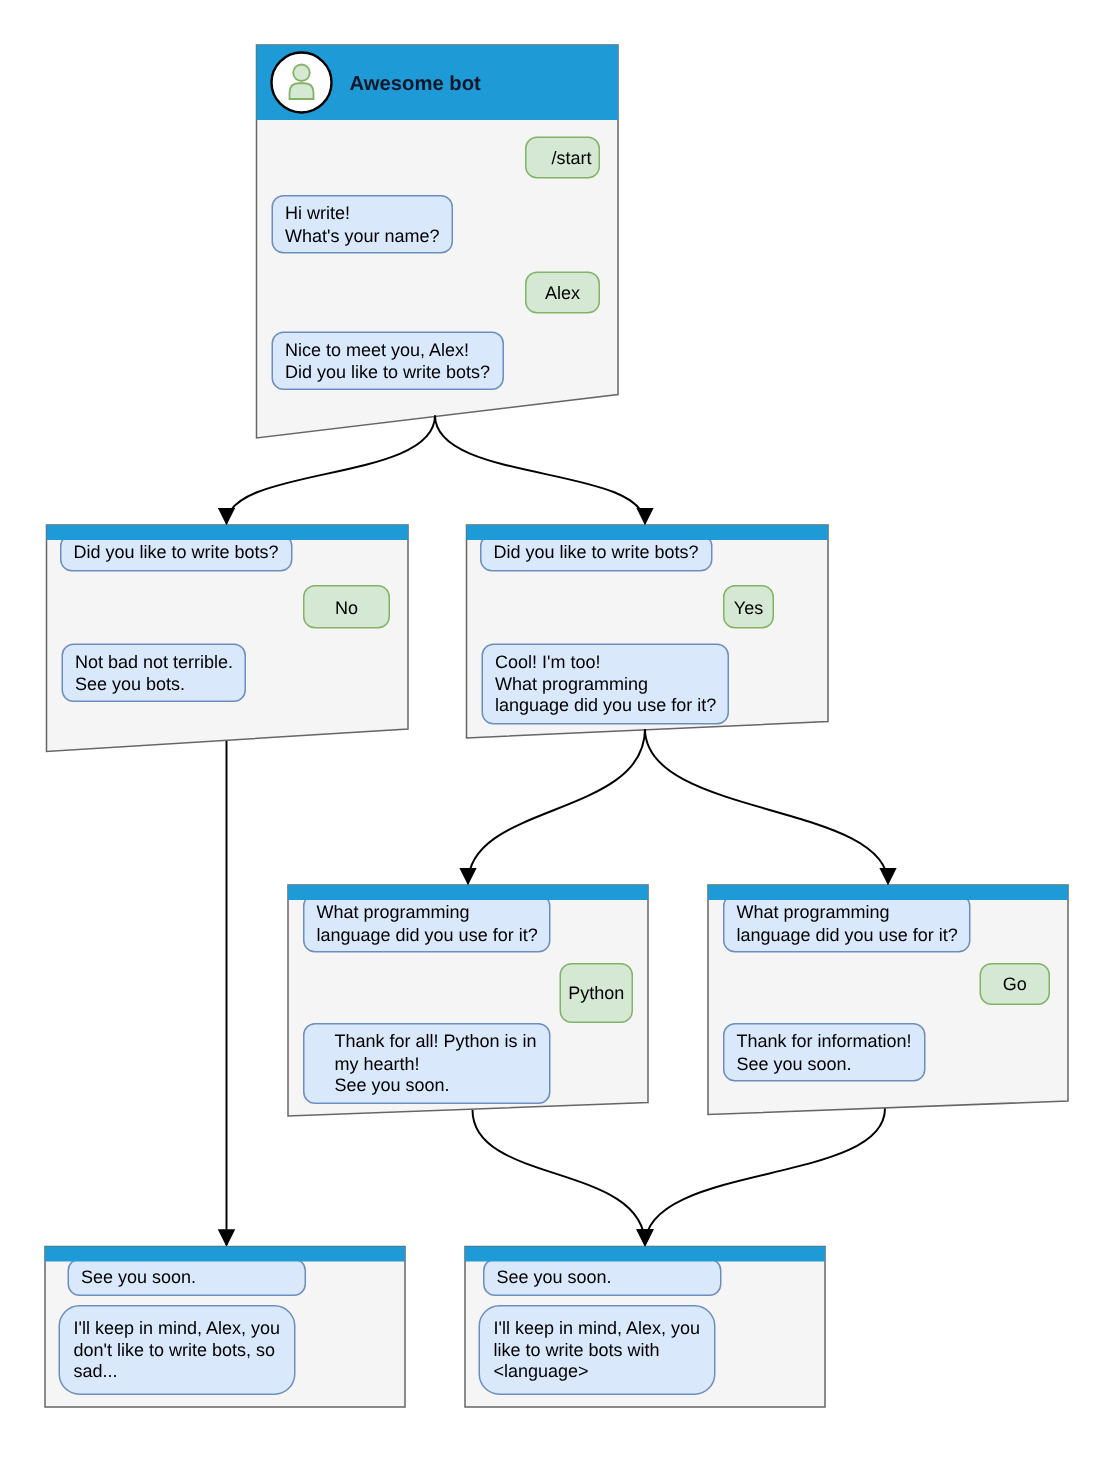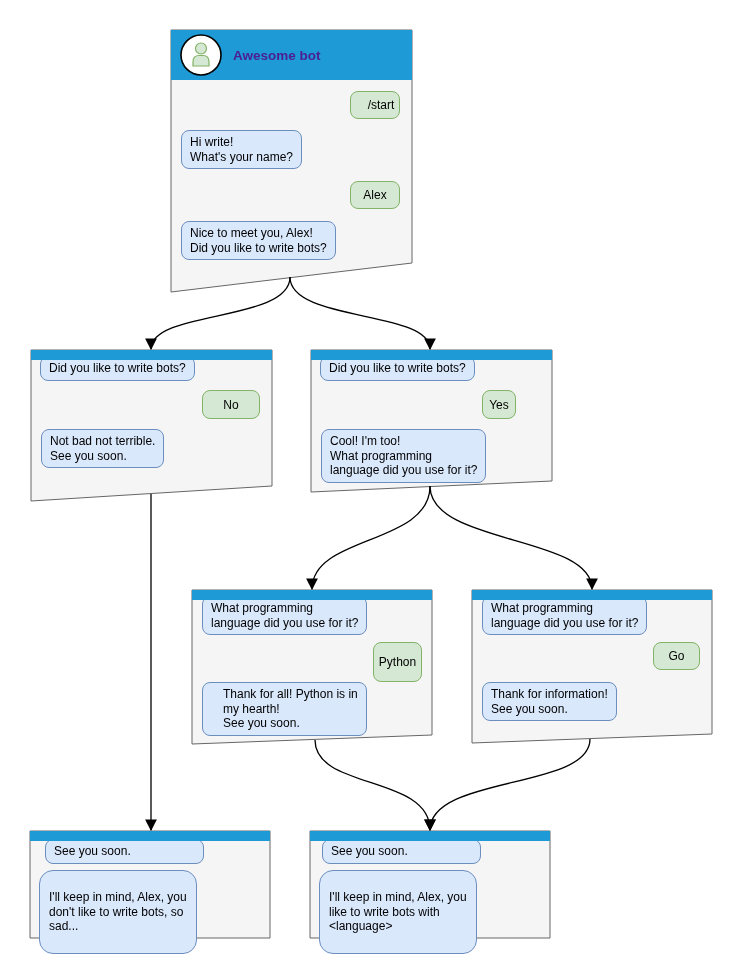--- a/index.html
+++ b/index.html
@@ -7,31 +7,31 @@
     position:relative; width:743px; height:971px; background:#ffffff;
     font-family:"Liberation Sans", sans-serif; color:#000; overflow:hidden;
   }
   #diagram-svg { position:absolute; left:0; top:0; z-index:0; }
   .hdr { position:absolute; background:#1e9bd7; z-index:3; }
   .hdr-main {
     position:absolute; background:#1e9bd7; z-index:3;
     display:flex; align-items:center;
   }
   .hdr-title {
-    color:#4c1d95; font-weight:bold; font-size:13.5px; margin-left:10px;
+    color:#0f172a; font-weight:bold; font-size:13.5px; margin-left:10px;
     white-space:nowrap;
   }
   .avatar { margin-left:8px; flex:0 0 auto; }
   .bubble {
     position:absolute; z-index:2;
     background:#dae8fc; border:1px solid #6c8ebf; border-radius:8px;
     padding:4px 8px; font-size:12px; line-height:1.22;
     white-space:pre-line; width:max-content; max-width:175px;
   }
-  .bubble.big { border-radius:14px; padding:19px 9px; }
+  .bubble.big { border-radius:14px; padding:7px 9px; }
   .ubtn {
     position:absolute; z-index:2;
     background:#d5e8d4; border:1px solid #82b366; border-radius:8px;
     display:flex; align-items:center; justify-content:center;
     font-size:12px; box-sizing:border-box;
   }
 </style>
 </head>
 <body>
 
@@ -78,21 +78,21 @@
   <div class="bubble" style="left:181px; top:130px;">Hi write!
 What's your name?</div>
   <div class="ubtn" style="left:350px; top:181px; width:50px; height:28px;">Alex</div>
   <div class="bubble" style="left:181px; top:221px;">Nice to meet you, Alex!
 Did you like to write bots?</div>
 
   <div class="hdr" style="left:31px; top:350px; width:241px; height:10px;"></div>
   <div class="bubble" style="left:40px; top:356px; z-index:1;">Did you like to write bots?</div>
   <div class="ubtn" style="left:202px; top:390px; width:58px; height:29px;">No</div>
   <div class="bubble" style="left:41px; top:429px;">Not bad not terrible.
-See you soon.</div>
+See you bots.</div>
 
   <div class="hdr" style="left:311px; top:350px; width:241px; height:10px;"></div>
   <div class="bubble" style="left:320px; top:356px; z-index:1;">Did you like to write bots?</div>
   <div class="ubtn" style="left:482px; top:390px; width:34px; height:29px;">Yes</div>
   <div class="bubble" style="left:321px; top:429px;">Cool! I'm too!
 What programming
 language did you use for it?</div>
 
   <div class="hdr" style="left:192px; top:590px; width:240px; height:10px;"></div>
   <div class="bubble" style="left:202px; top:596px; z-index:1;">What programming

